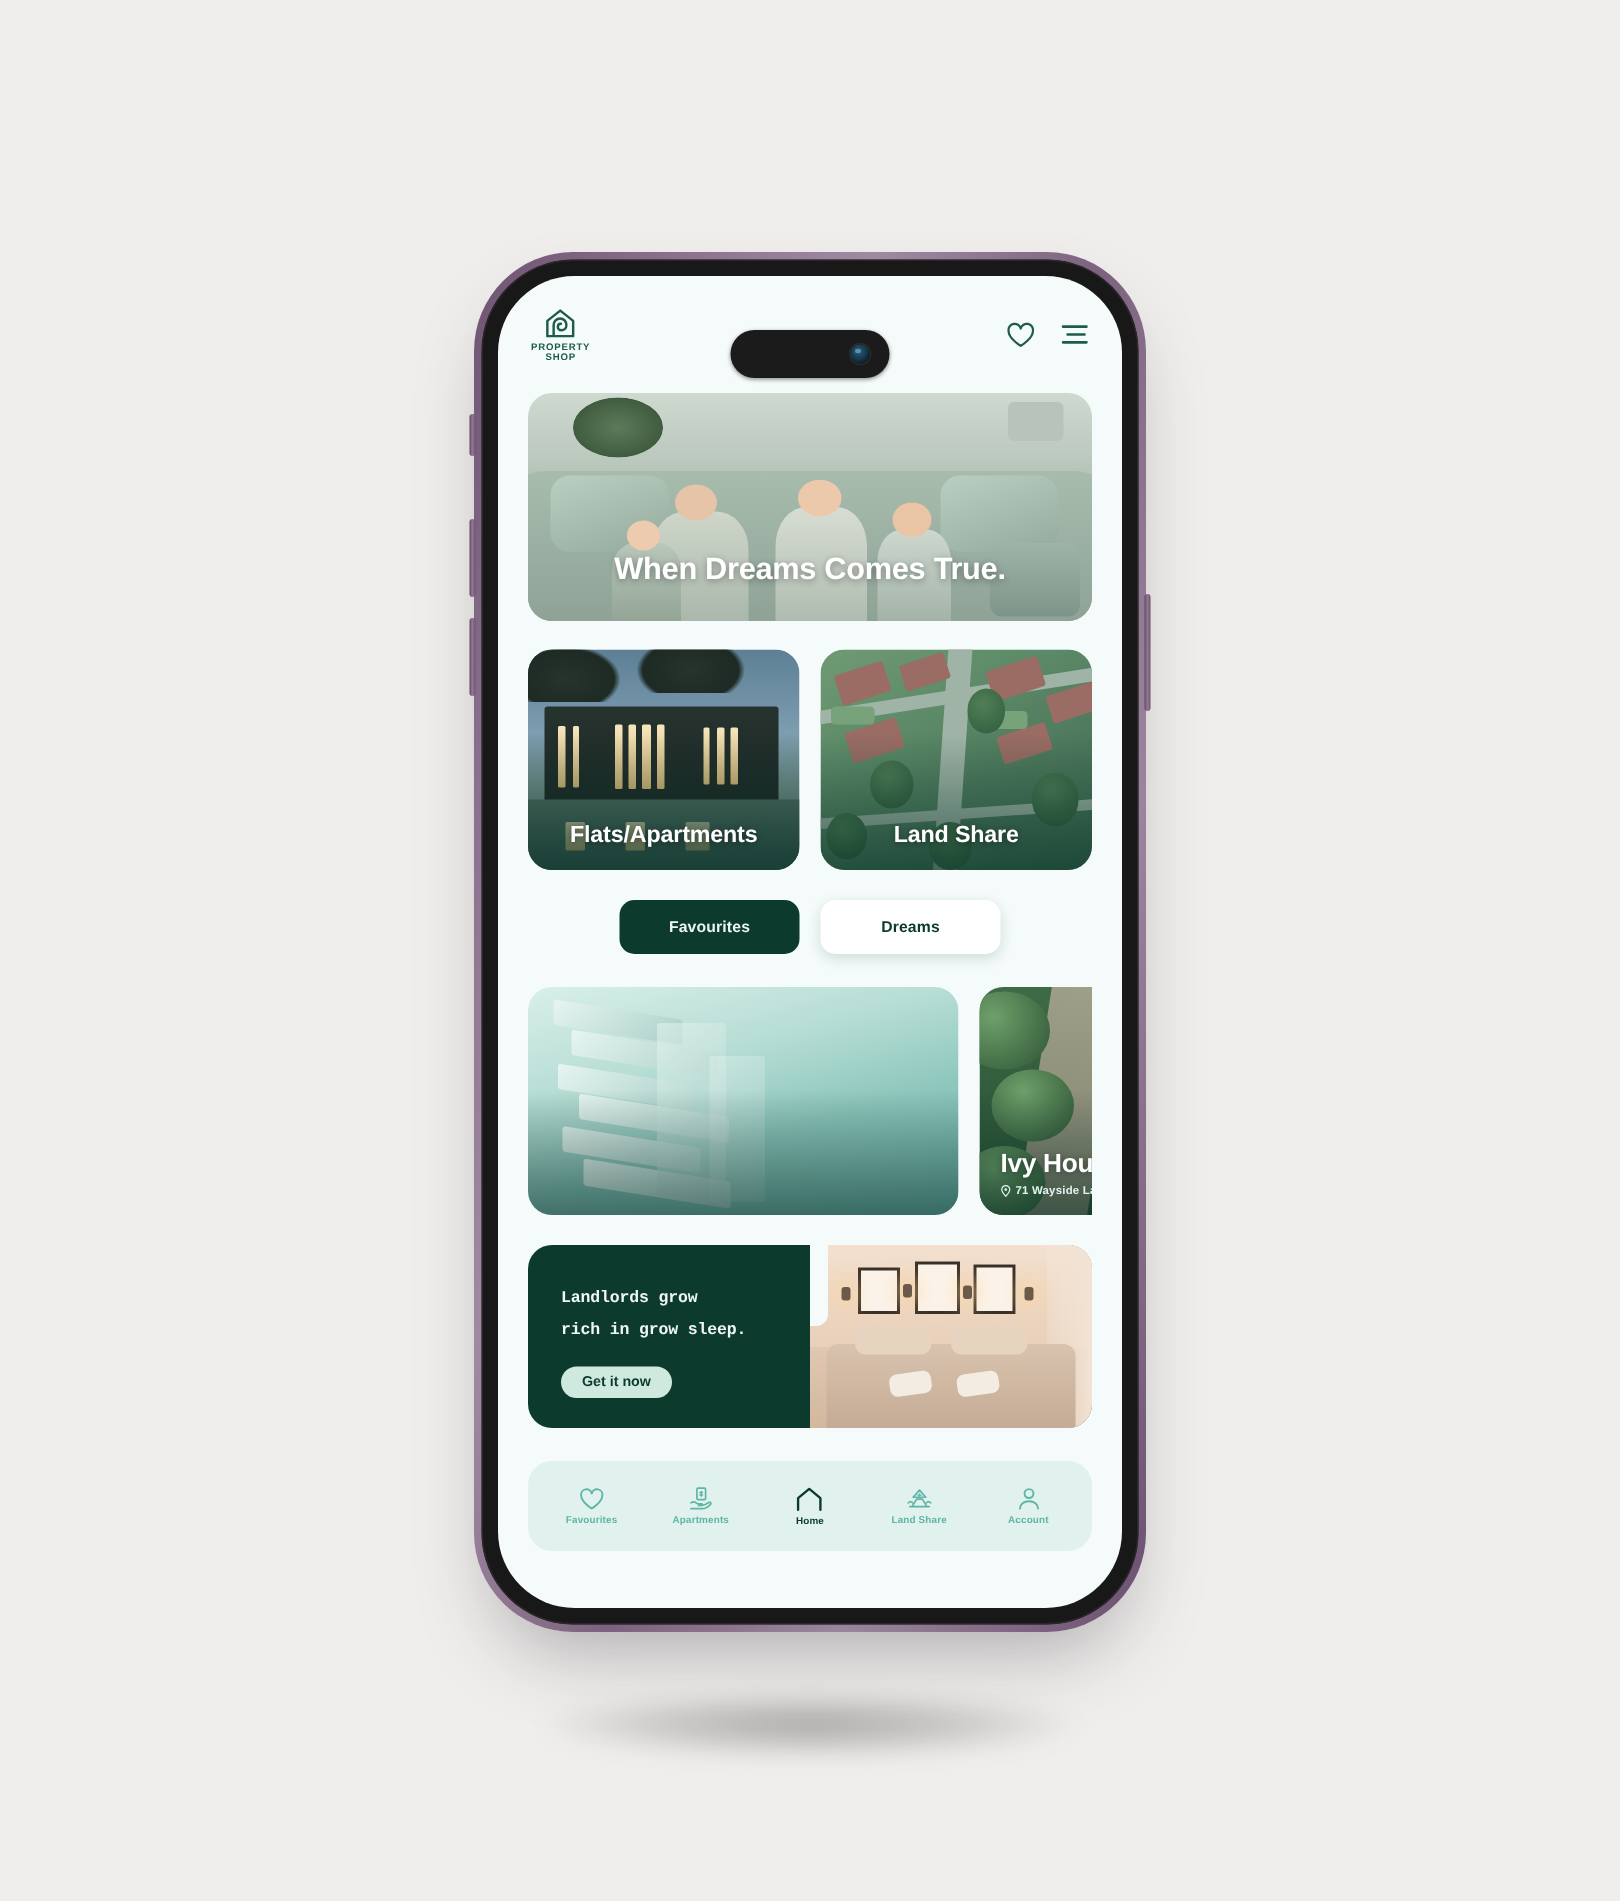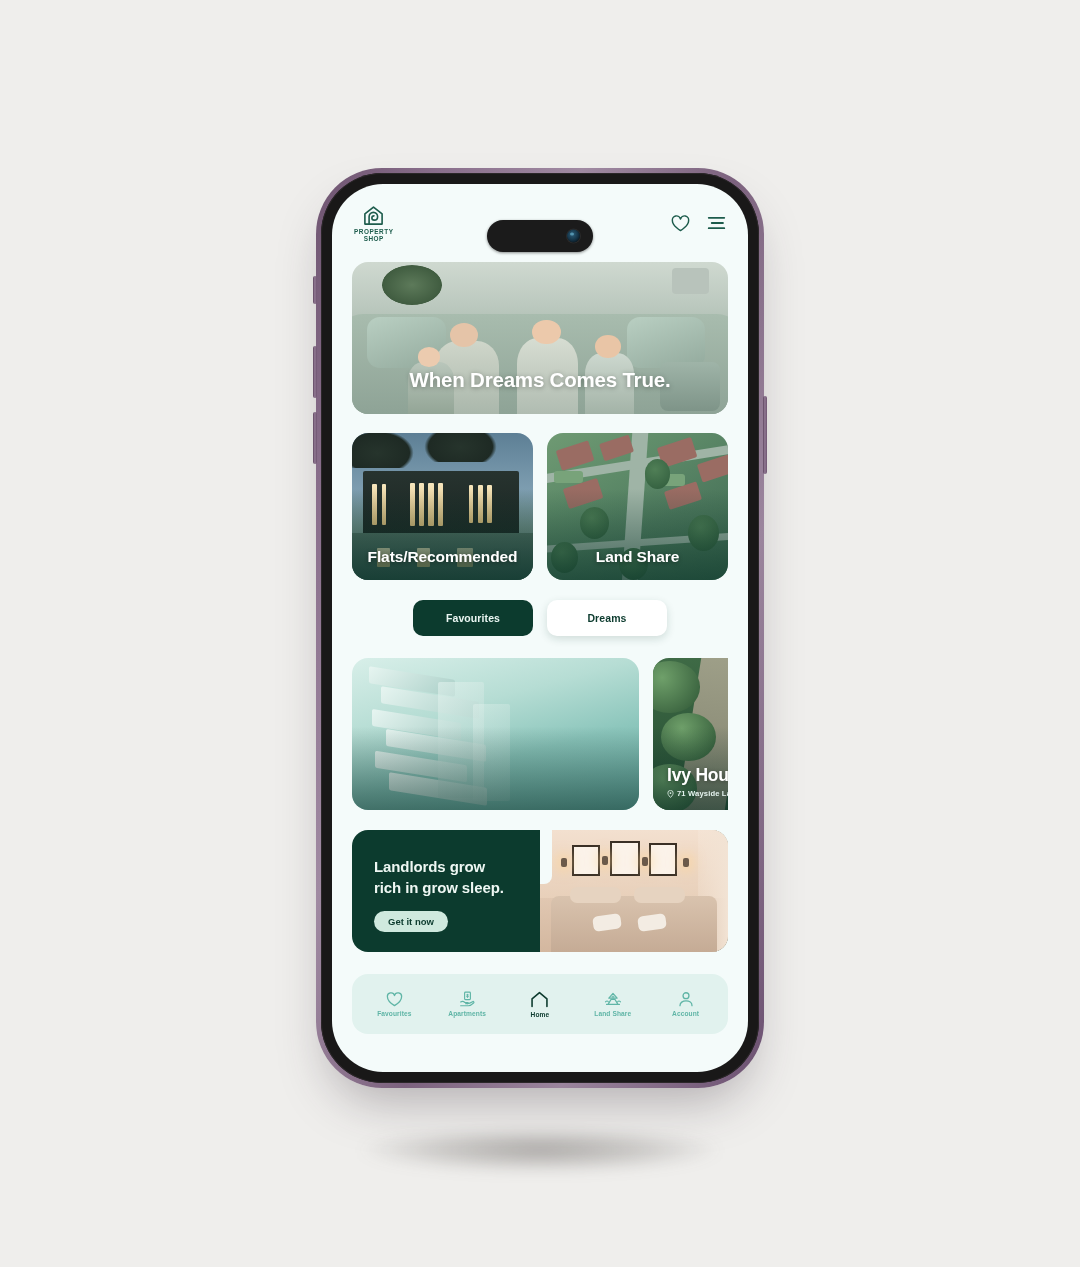--- a/index.html
+++ b/index.html
@@ -112,21 +112,21 @@
   .prop.p1 { width:287px; }
   .prop.p2 { width:137px; }
   .prop-shade { position:absolute; inset:0; background:linear-gradient(180deg, rgba(8,45,38,0) 45%, rgba(8,45,38,.55) 100%); }
   .prop-info { position:absolute; left:14px; bottom:12px; right:8px; }
   .prop-name { color:#fff; font-size:17.5px; font-weight:700; letter-spacing:-.2px; white-space:nowrap; text-shadow:0 1px 4px rgba(0,0,0,.35); }
   .prop-addr { color:#e4f2ee; font-size:7.6px; font-weight:600; letter-spacing:.15px; margin-top:3px; display:flex; align-items:center; gap:3px; white-space:nowrap; }
 
   
   .promo { height:122px; margin-bottom:22px; display:flex; background:#0c3b2e; }
   .promo-left { width:50%; padding:26px 0 0 22px; }
-  .promo-h { color:#eef7f3; font-size:15px; font-weight:700; line-height:21px; letter-spacing:-.1px; }
+  .promo-h { color:#eef7f3; font-size:11px; font-weight:700; line-height:21px; letter-spacing:-.1px;font-family:Liberation Mono, monospace; }
   .promo-btn {
     margin-top:13px; display:inline-flex; align-items:center; justify-content:center;
     height:21px; padding:0 14px; border-radius:11px;
     background:#cfe9de; color:#0c3b2e; font-size:9.5px; font-weight:700; cursor:pointer;
   }
   .promo-right { width:50%; position:relative; overflow:hidden; }
 
   
   .navbar {
     height:60px; border-radius:16px; background:#e1f2ee;
@@ -262,21 +262,21 @@
                   <div class="win" style="left:68%;top:20%;width:3%;height:54%;"></div>
                   <div class="win" style="left:74%;top:20%;width:3%;height:54%;"></div>
                   <div class="win" style="left:80%;top:20%;width:3%;height:54%;"></div>
                 </div>
                 <div class="base"></div>
                 <div class="win" style="left:14%;bottom:9%;width:7%;height:13%;opacity:.75;"></div>
                 <div class="win" style="left:36%;bottom:9%;width:7%;height:13%;opacity:.75;"></div>
                 <div class="win" style="left:58%;bottom:9%;width:9%;height:13%;opacity:.6;"></div>
               </div>
               <div class="cat-shade"></div>
-              <div class="cat-label">Flats/Recommended</div>
+              <div class="cat-label">Flats/Apartments</div>
             </div>
 
             <div class="card cat">
               <div class="img sc-land">
                 <div class="roadv" style="left:44%;top:-5%;width:9%;height:112%;transform:rotate(4deg);"></div>
                 <div class="roadv" style="left:-6%;top:18%;width:116%;height:6%;transform:rotate(-9deg);"></div>
                 <div class="roadv" style="left:-6%;top:72%;width:116%;height:5%;transform:rotate(-4deg);"></div>
                 <div class="roof" style="left:6%;top:8%;width:19%;height:14%;"></div>
                 <div class="roof" style="left:30%;top:4%;width:17%;height:12%;"></div>
                 <div class="roof" style="left:62%;top:6%;width:20%;height:14%;"></div>

